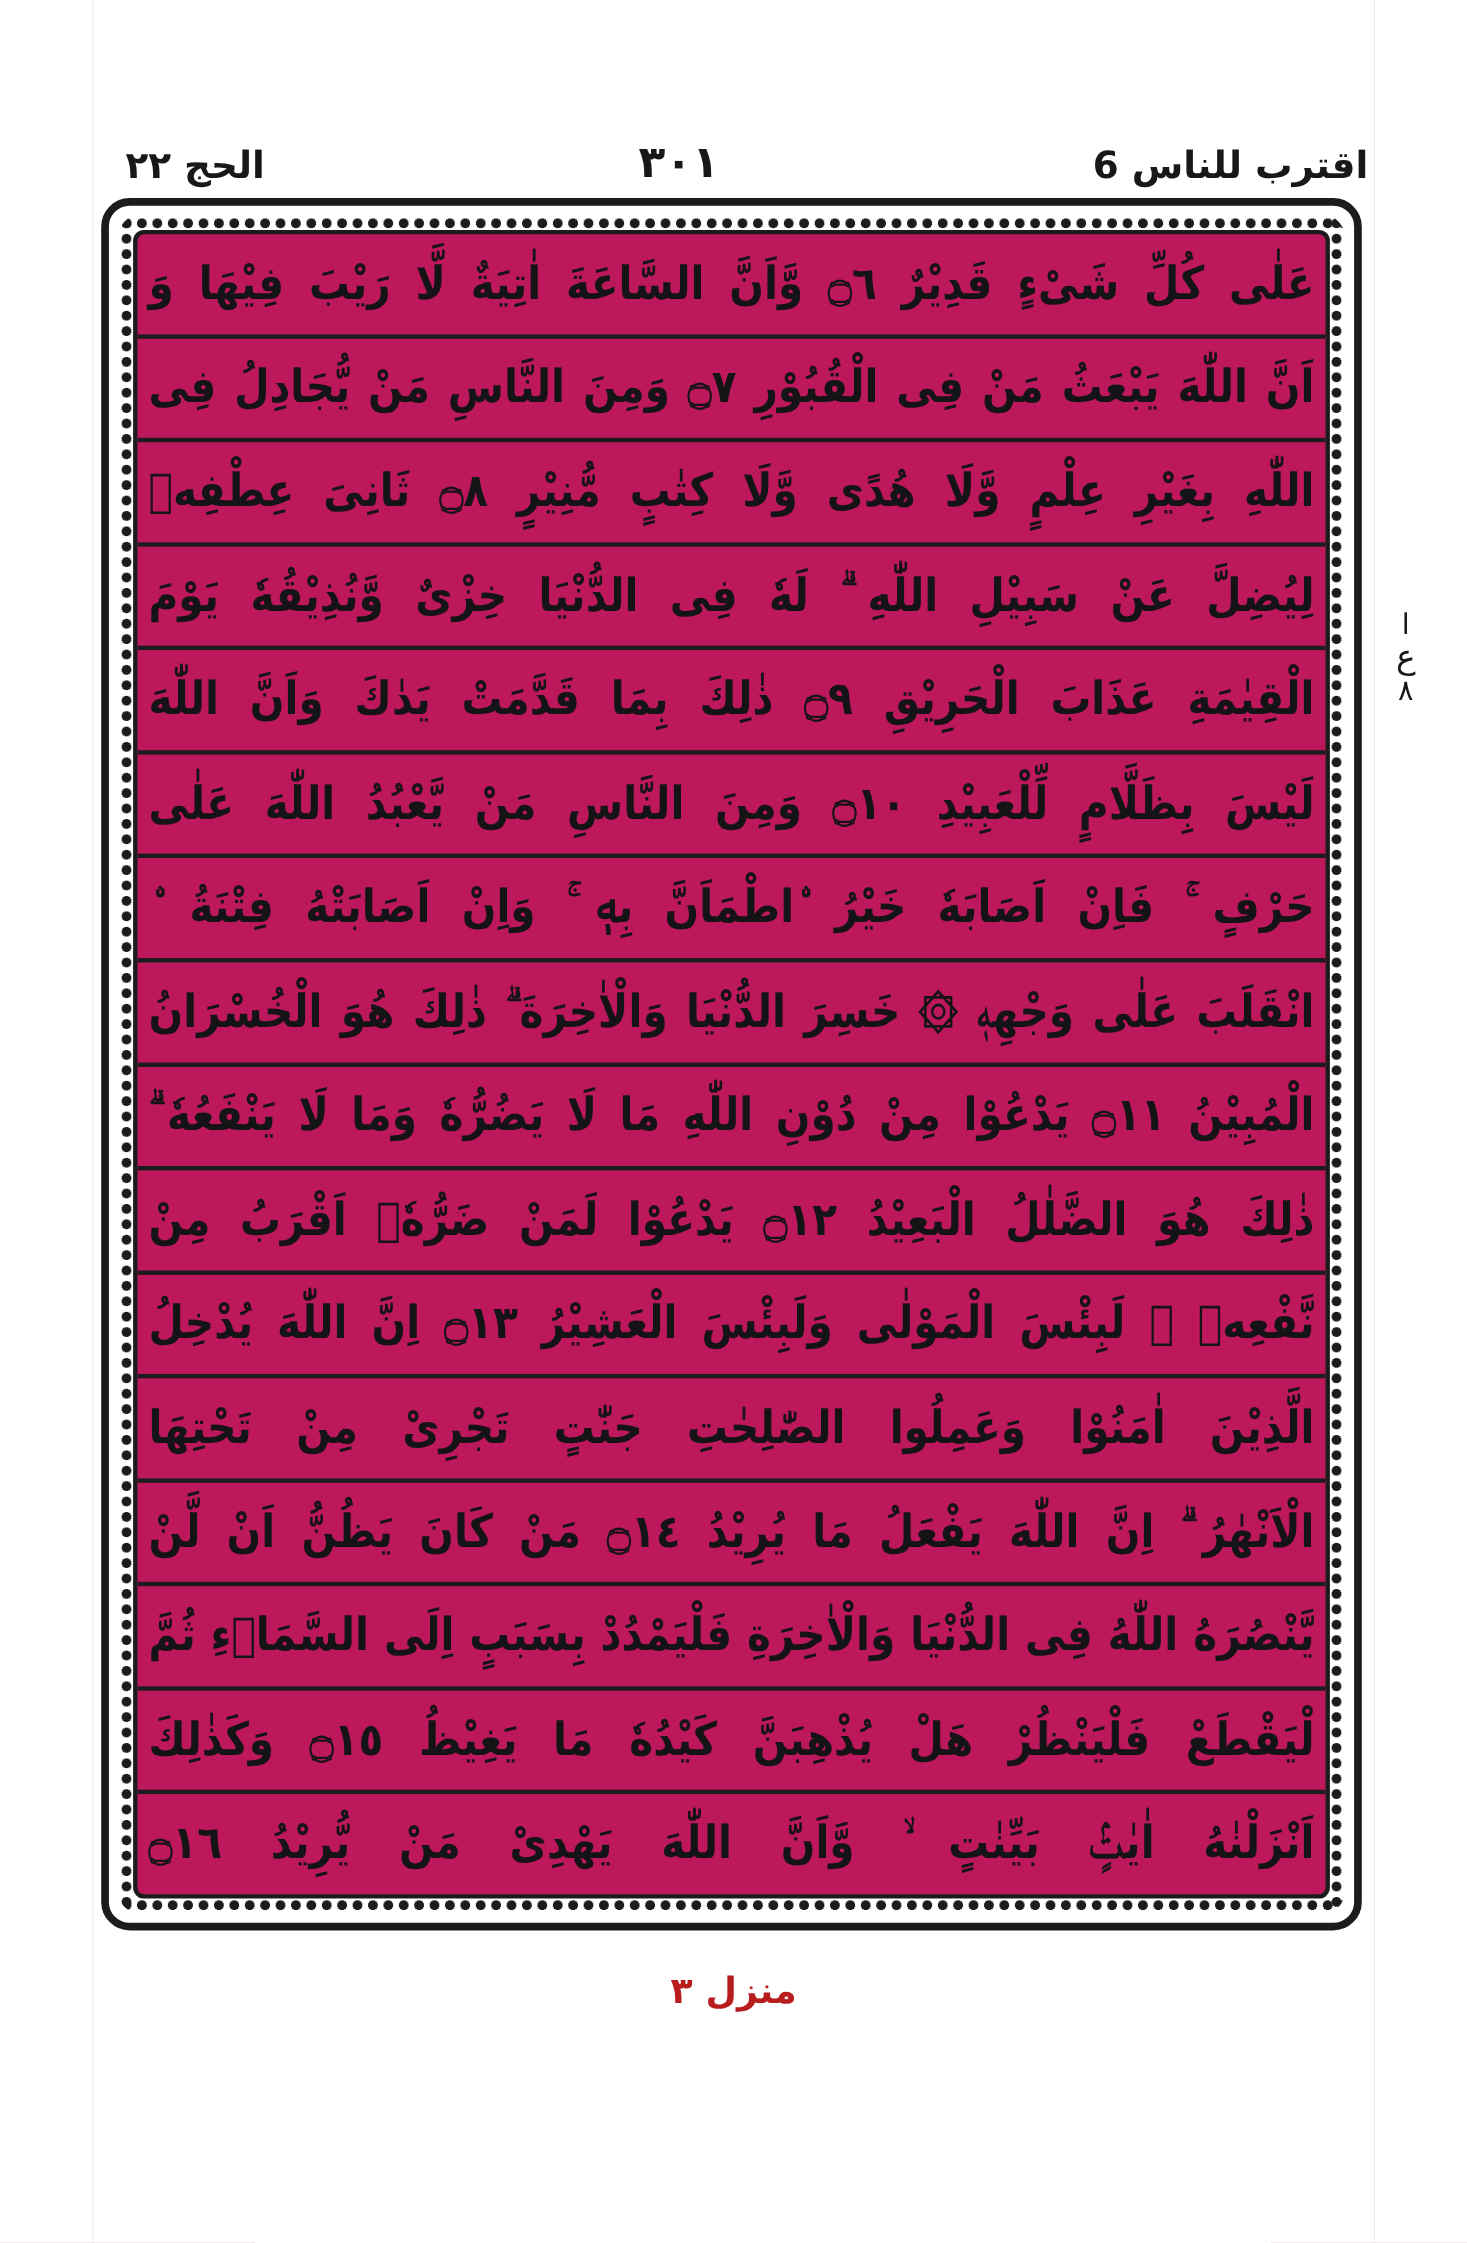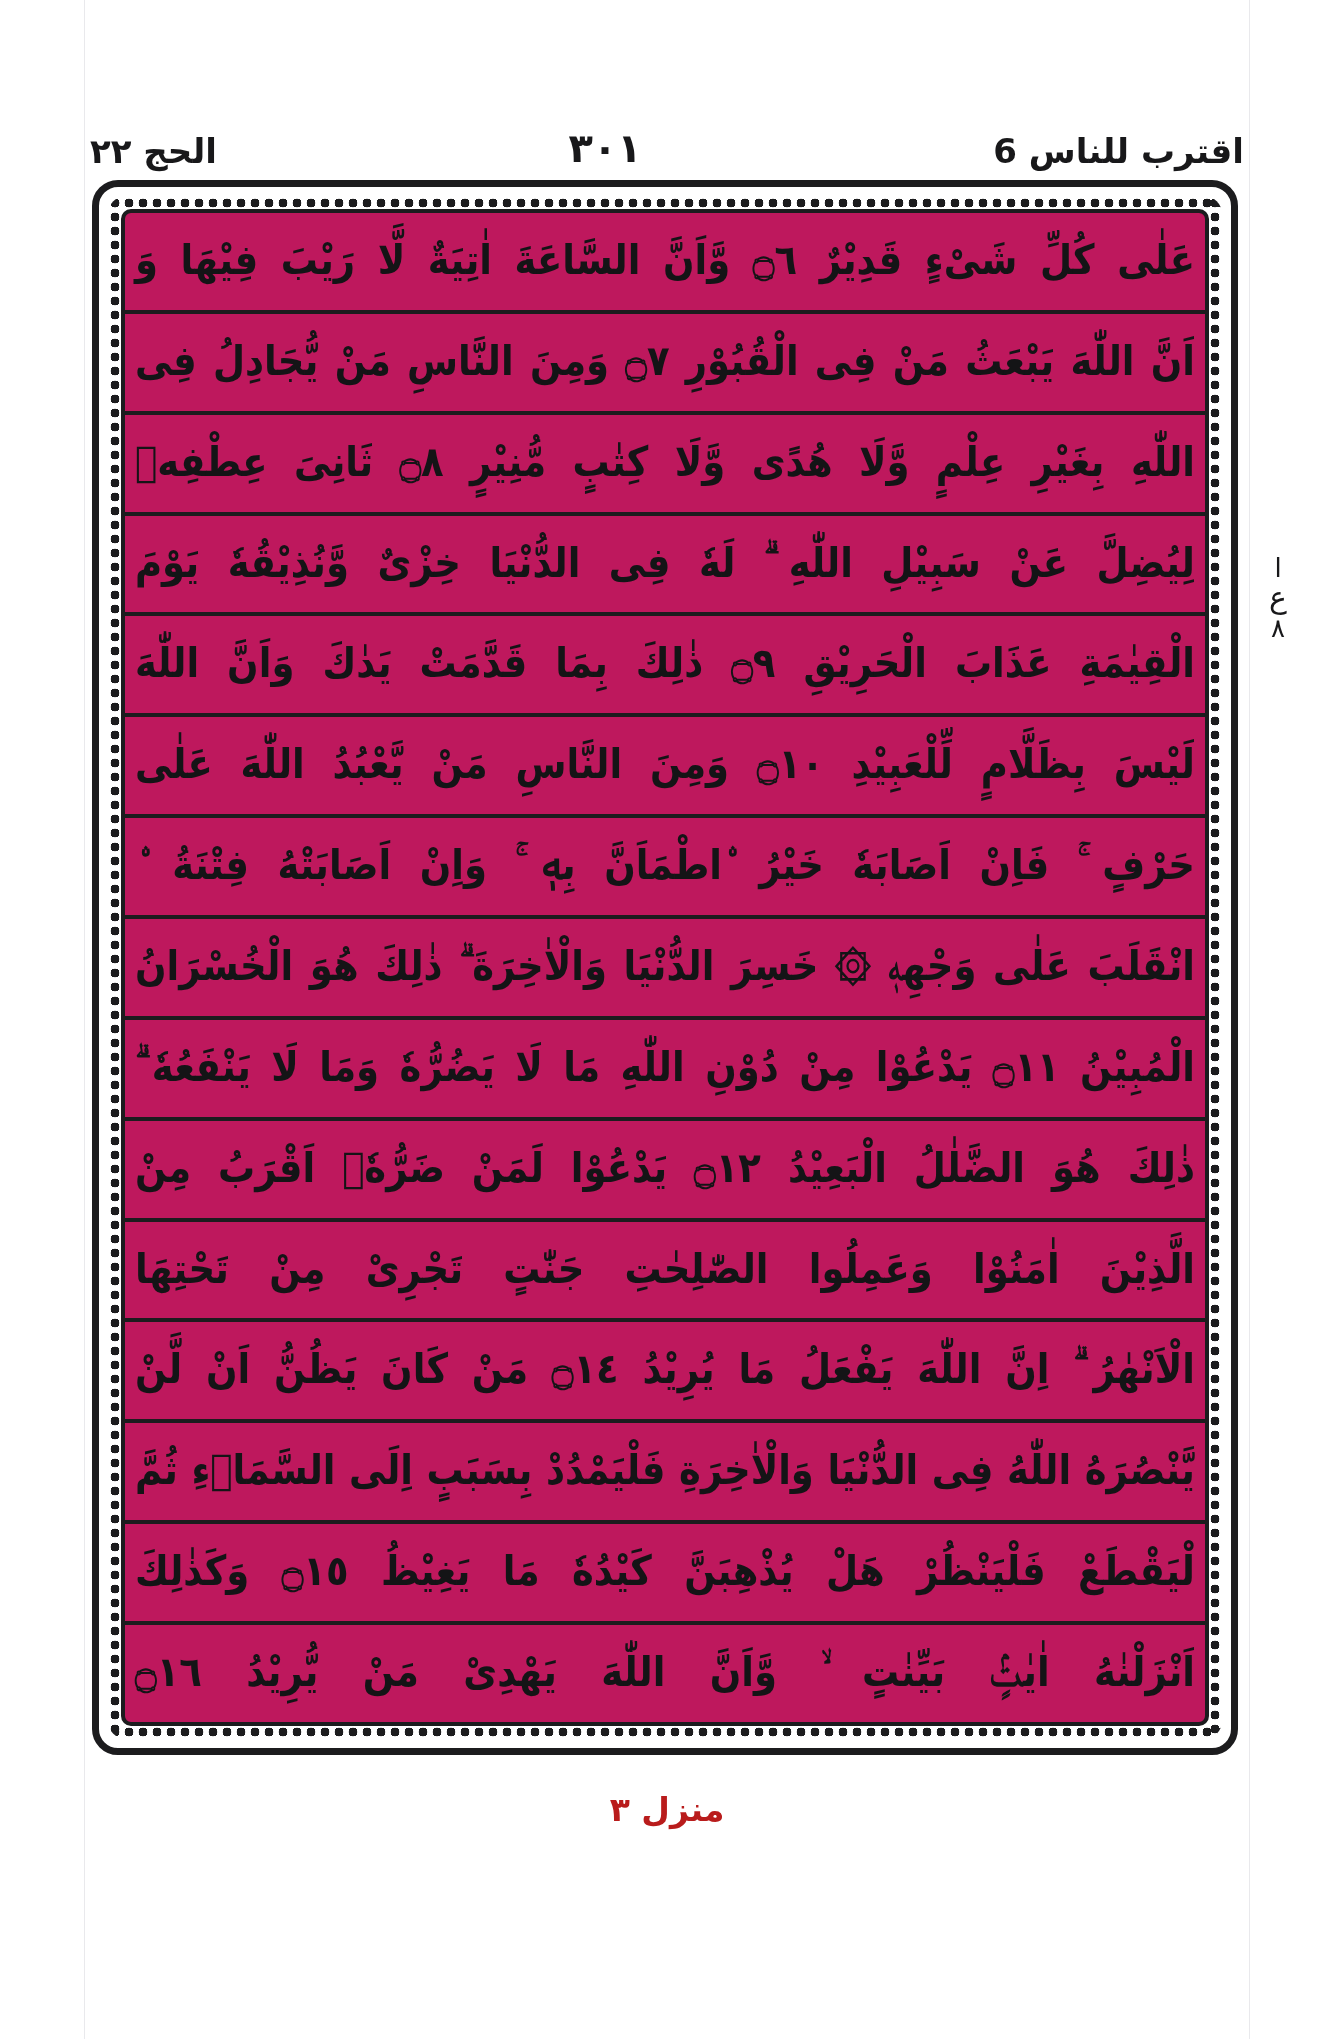--- a/index.html
+++ b/index.html
@@ -19,20 +19,21 @@
   
   .page-header{
     position:absolute;top:108px;left:90px;right:90px;height:60px;
     display:flex;align-items:flex-end;justify-content:space-between;
     direction:rtl;
   }
   .hdr-item{
     font-family:"DejaVu Sans","Liberation Sans",sans-serif;
     font-size:34px;color:#18181a;line-height:1;white-space:nowrap;
     font-weight:600;
+    margin-left:24px;
   }
   .hdr-juz{letter-spacing:1px;}
   .hdr-page{font-size:40px;letter-spacing:3px;}
   .hdr-surah{letter-spacing:1px;}
 
   
   .frame-outer{
     position:absolute;left:92px;top:180px;
     width:1146px;height:1575px;
     border:7px solid #1c1c1e;
@@ -153,20 +154,23 @@
     <div class="aya-line">
       <div class="aya-text">انْقَلَبَ عَلٰى وَجْهِهٖ ۞ خَسِرَ الدُّنْيَا وَالْاٰخِرَةَ ۗ ذٰلِكَ هُوَ الْخُسْرَانُ</div>
     </div>
     <div class="aya-line">
       <div class="aya-text">الْمُبِيْنُ ۝١١ يَدْعُوْا مِنْ دُوْنِ اللّٰهِ مَا لَا يَضُرُّهٗ وَمَا لَا يَنْفَعُهٗ ۗ</div>
     </div>
     <div class="aya-line">
       <div class="aya-text">ذٰلِكَ هُوَ الضَّلٰلُ الْبَعِيْدُ ۝١٢ يَدْعُوْا لَمَنْ ضَرُّهٗۤ اَقْرَبُ مِنْ</div>
     </div>
     <div class="aya-line">
+      <div class="aya-text">نَّفْعِهٖ ۗ لَبِئْسَ الْمَوْلٰى وَلَبِئْسَ الْعَشِيْرُ ۝١٣ اِنَّ اللّٰهَ يُدْخِلُ</div>
+    </div>
+    <div class="aya-line">
       <div class="aya-text">الَّذِيْنَ اٰمَنُوْا وَعَمِلُوا الصّٰلِحٰتِ جَنّٰتٍ تَجْرِىْ مِنْ تَحْتِهَا</div>
     </div>
     <div class="aya-line">
       <div class="aya-text">الْاَنْهٰرُ ۗ اِنَّ اللّٰهَ يَفْعَلُ مَا يُرِيْدُ ۝١٤ مَنْ كَانَ يَظُنُّ اَنْ لَّنْ</div>
     </div>
     <div class="aya-line">
       <div class="aya-text">يَّنْصُرَهُ اللّٰهُ فِى الدُّنْيَا وَالْاٰخِرَةِ فَلْيَمْدُدْ بِسَبَبٍ اِلَى السَّمَاۤءِ ثُمَّ</div>
     </div>
     <div class="aya-line">
       <div class="aya-text">لْيَقْطَعْ فَلْيَنْظُرْ هَلْ يُذْهِبَنَّ كَيْدُهٗ مَا يَغِيْظُ ۝١٥ وَكَذٰلِكَ</div>

